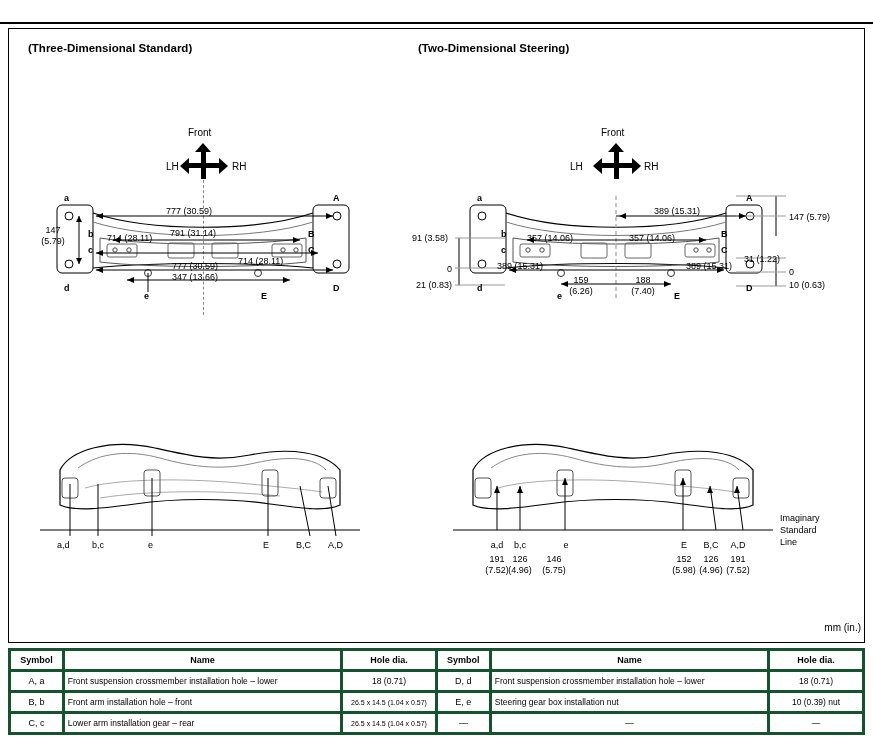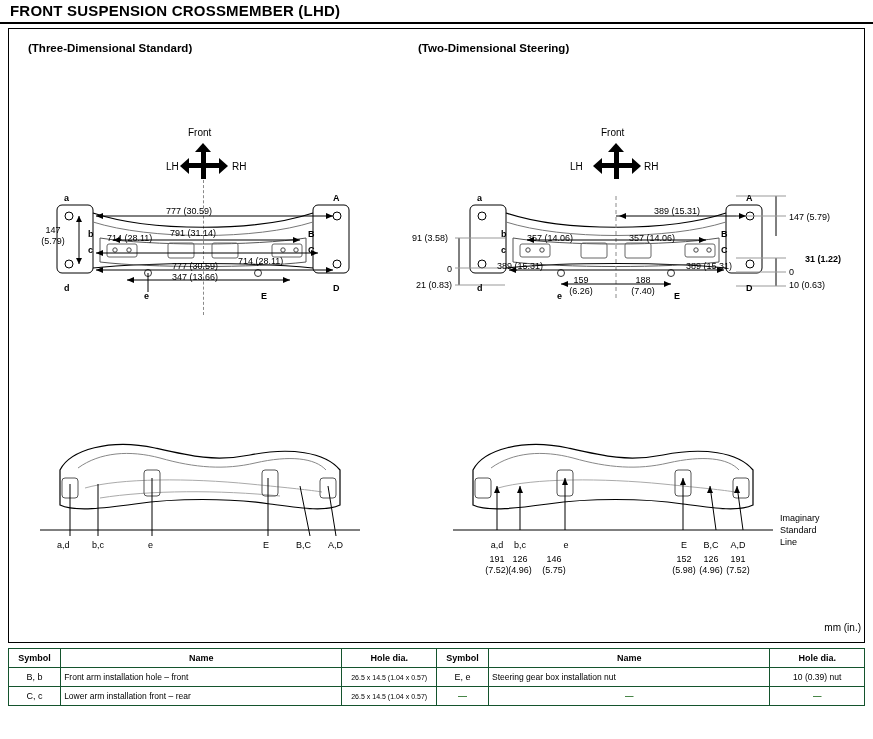--- a/index.html
+++ b/index.html
@@ -110,42 +110,41 @@
   
   table.legend {
     position: absolute;
     left: 8px;
     top: 648px;
     width: 857px;
     border-collapse: collapse;
     font-size: 8.5px;
   }
   table.legend th, table.legend td {
-    border: 1px solid #14532d;
+    border: 3px solid #14532d;
     padding: 2px 3px;
     vertical-align: middle;
     height: 14px;
   }
   table.legend th {
     font-size: 9px;
     font-weight: bold;
     text-align: center;
   }
   td.sym { text-align: center; width: 46px; font-size: 9px;}
   td.nm  { text-align: left; padding-left: 6px; }
   td.dia { text-align: center; width: 92px; }
   td.dash { text-align: center; color: #3a7d3a; font-weight: bold; }
   .nm-wide { width: 290px; }
 </style>
 </head>
 <body>
 
 <div class="page">
 
-  <div class="title">FRONT SUSPENSION CROSSMEMBER (LHD)</div>
   <div class="title-rule"></div>
 
   <div class="frame"></div>
 
   <div class="panel-caption cap-left">(Three-Dimensional Standard)</div>
   <div class="panel-caption cap-right">(Two-Dimensional Steering)</div>
 
   <div class="lbl" style="left:188px; top:127px; font-size:10px;">Front</div>
   <div class="lbl" style="left:166px; top:161px; font-size:10px;">LH</div>
   <div class="lbl" style="left:232px; top:161px; font-size:10px;">RH</div>
@@ -361,21 +360,21 @@
 
   <div class="lbl" style="left:654px; top:206px;">389 (15.31)</div>
   <div class="lbl" style="left:527px; top:233px;">357 (14.06)</div>
   <div class="lbl" style="left:629px; top:233px;">357 (14.06)</div>
   <div class="lbl" style="left:497px; top:261px;">389 (15.31)</div>
   <div class="lbl" style="left:686px; top:261px;">389 (15.31)</div>
   <div class="lbl" style="left:789px; top:212px;">147 (5.79)</div>
   <div class="lbl r" style="left:408px; top:233px; width:44px;text-align:center;">91 (3.58)</div>
   <div class="lbl r" style="left:408px; top:264px; width:44px;">0</div>
   <div class="lbl r" style="left:408px; top:280px; width:44px;">21 (0.83)</div>
-  <div class="lbl" style="left:805px; top:254px;font-weight:bold;">31 (1.22)</div>
+  <div class="lbl" style="left:744px; top:254px;">31 (1.22)</div>
   <div class="lbl" style="left:789px; top:267px;">0</div>
   <div class="lbl" style="left:789px; top:280px;">10 (0.63)</div>
   <div class="lbl c" style="left:558px; top:275px; width:46px;">159
 (6.26)</div>
   <div class="lbl c" style="left:620px; top:275px; width:46px;">188
 (7.40)</div>
 
   <div class="lbl" style="left:57px; top:540px;">a,d</div>
   <div class="lbl" style="left:92px; top:540px;">b,c</div>
   <div class="lbl" style="left:148px; top:540px;">e</div>
@@ -415,30 +414,38 @@
         <th>Symbol</th>
         <th class="nm-wide">Name</th>
         <th>Hole dia.</th>
         <th>Symbol</th>
         <th class="nm-wide">Name</th>
         <th>Hole dia.</th>
       </tr>
     </thead>
     <tbody>
       <tr>
+        <td class="sym">A, a</td>
+        <td class="nm">Front suspension crossmember installation hole – lower</td>
+        <td class="dia">18 (0.71)</td>
+        <td class="sym">D, d</td>
+        <td class="nm">Front suspension crossmember installation hole – lower</td>
+        <td class="dia">18 (0.71)</td>
+      </tr>
+      <tr>
         <td class="sym">B, b</td>
         <td class="nm">Front arm installation hole – front</td>
         <td class="dia" style="font-size:7px;">26.5 x 14.5  (1.04 x 0.57)</td>
         <td class="sym">E, e</td>
         <td class="nm">Steering gear box installation nut</td>
         <td class="dia">10 (0.39) nut</td>
       </tr>
       <tr>
         <td class="sym">C, c</td>
-        <td class="nm">Lower arm installation front – rear</td>
+        <td class="nm">Lower arm installation gear – rear</td>
         <td class="dia" style="font-size:7px;">26.5 x 14.5  (1.04 x 0.57)</td>
         <td class="sym dash">—</td>
         <td class="nm dash">—</td>
         <td class="dia dash">—</td>
       </tr>
     </tbody>
   </table>
 
 </div>
 

